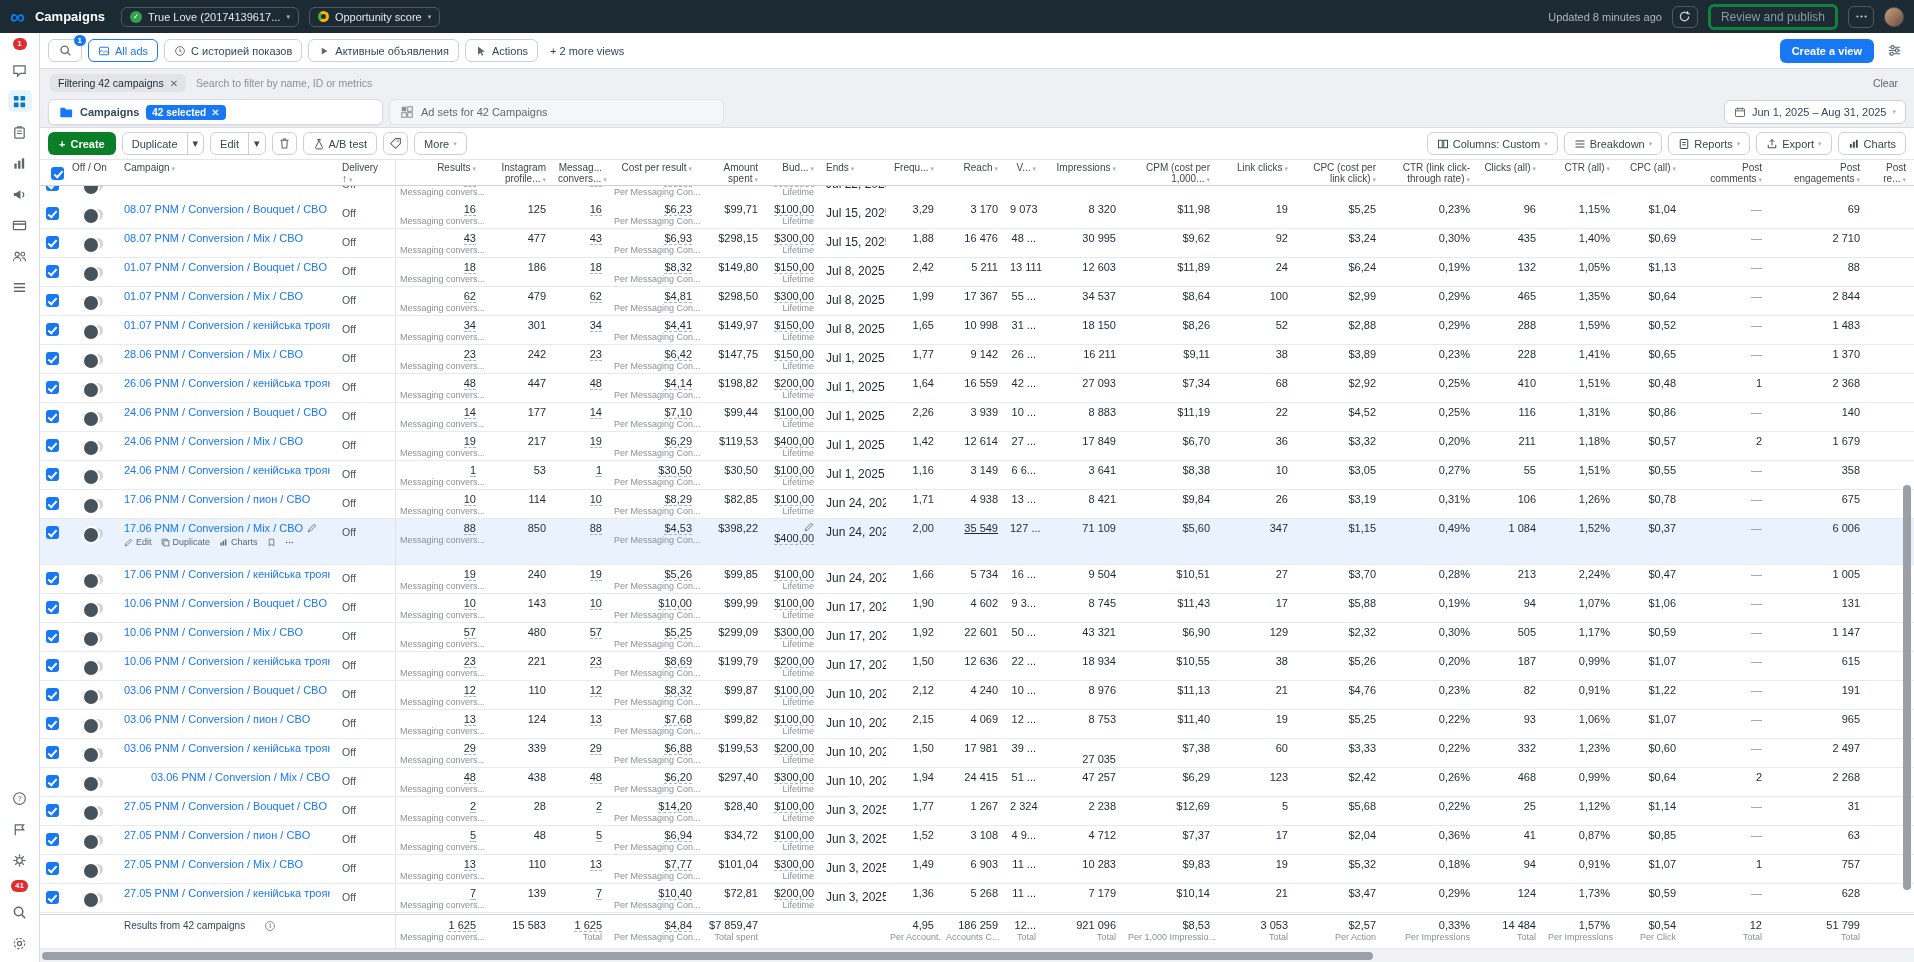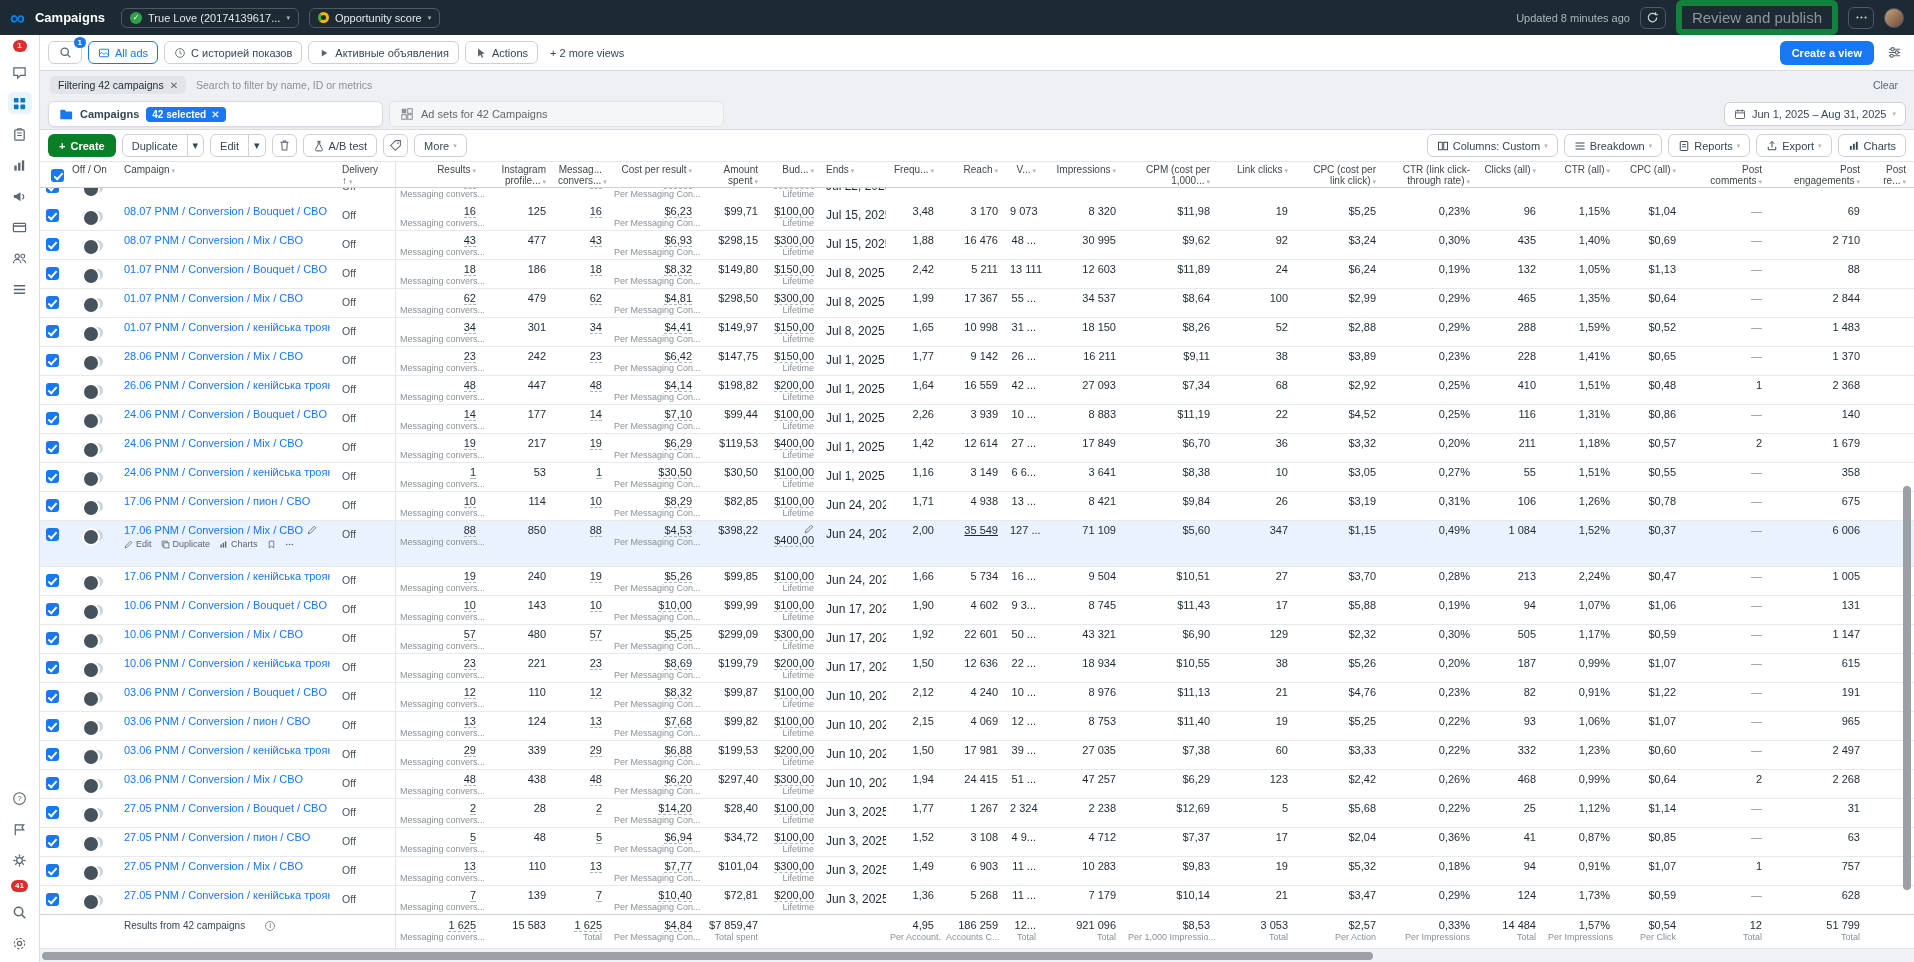--- a/index.html
+++ b/index.html
@@ -10,21 +10,21 @@
 .topbar{flex:0 0 33px;background:#1c2b33;display:flex;align-items:center;justify-content:space-between;padding:0 10px;color:#e4e6eb}
 .tb-left,.tb-right{display:flex;align-items:center;gap:10px}
 .meta-logo{color:#0082fb;font-size:21px;font-weight:bold;line-height:20px}
 .tb-title{font-size:13px;font-weight:bold;color:#fff;margin-right:6px}
 .tb-pill{display:flex;align-items:center;gap:6px;border:1px solid #4e5a63;border-radius:6px;padding:3px 8px;font-size:11px;color:#e4e6eb;cursor:pointer}
 .acct-dot{width:12px;height:12px;border-radius:50%;background:#31a24c;display:inline-flex;align-items:center;justify-content:center;color:#fff;font-size:8px}
 .opp-icon{width:11px;height:11px;border-radius:50%;border:3px solid #f5b800;border-left-color:#42b72a;display:inline-block}
 .caret{font-size:7px;color:#aeb6bc}
 .tb-updated{font-size:11px;color:#aeb6bc}
 .tb-iconbtn{background:none;border:1px solid #4e5a63;border-radius:6px;color:#cfd4d8;width:26px;height:22px;display:flex;align-items:center;justify-content:center;cursor:pointer;font-size:12px}
-.tb-btn{background:none;border:6px solid #15803d;border-radius:6px;color:#8d979e;font-size:15px;padding:3px 10px;cursor:pointer}
+.tb-btn{background:none;border:3px solid #15803d;border-radius:6px;color:#8d979e;font-size:12px;padding:3px 10px;cursor:pointer}
 .avatar{width:20px;height:20px;border-radius:50%;background:linear-gradient(135deg,#c9a27a,#6b4a3a);border:1px solid #4e5a63}
 
 
 .shell{flex:1;display:flex;min-height:0}
 .rail{flex:0 0 40px;background:#fff;border-right:1px solid #dadde1;display:flex;flex-direction:column;align-items:center;padding:5px 0 8px;gap:9px}
 .rail-btn{width:24px;height:22px;display:flex;align-items:center;justify-content:center;color:#5b6770;cursor:pointer;position:relative;border-radius:5px}
 .rail-btn svg{width:15px;height:15px}
 .rail-btn.active{color:#0a78be;background:#e7f3fd}
 .rail-badge,.badge-only{background:#e02c2c;color:#fff;border-radius:8px;font-size:8px;line-height:8px;padding:2px 4px;font-weight:bold}
 .badge-only{width:auto;height:auto;min-width:14px;text-align:center}
@@ -591,21 +591,21 @@
               </div>
               <div class="td num" style="flex: 0 0 66px; width: 66px;">
                 <div class="v1"><span>$99,71</span></div>
               </div>
               <div class="td num" style="flex: 0 0 56px; width: 56px;">
                 <div class="v1"><span class="dash">$100,00</span></div>
                 <div class="v2">Lifetime</div>
               </div>
               <div class="td" style="flex: 0 0 64px; width: 64px;"><span class="date-txt">Jul 15, 2025</span></div>
               <div class="td num" style="flex: 0 0 56px; width: 56px;">
-                <div class="v1"><span>3,48</span></div>
+                <div class="v1"><span>3,29</span></div>
               </div>
               <div class="td num" style="flex: 0 0 64px; width: 64px;">
                 <div class="v1"><span>3 170</span></div>
               </div>
               <div class="td num" style="flex: 0 0 38px; width: 38px;">
                 <div class="v1"><span>9 073</span></div>
               </div>
               <div class="td num" style="flex: 0 0 80px; width: 80px;">
                 <div class="v1"><span>8 320</span></div>
               </div>
@@ -2014,21 +2014,21 @@
               <div class="td" style="flex: 0 0 64px; width: 64px;"><span class="date-txt">Jun 10, 2025</span></div>
               <div class="td num" style="flex: 0 0 56px; width: 56px;">
                 <div class="v1"><span>1,50</span></div>
               </div>
               <div class="td num" style="flex: 0 0 64px; width: 64px;">
                 <div class="v1"><span>17 981</span></div>
               </div>
               <div class="td num" style="flex: 0 0 38px; width: 38px;">
                 <div class="v1"><span>39 ...</span></div>
               </div>
-              <div class="td num" style="flex: 0 0 80px; width: 80px;">
+              <div class="td num" style="flex: 0 0 80px; width: 80px; margin-top: 11px;">
                 <div class="v1"><span>27 035</span></div>
               </div>
               <div class="td num" style="flex: 0 0 94px; width: 94px;">
                 <div class="v1"><span>$7,38</span></div>
               </div>
               <div class="td num" style="flex: 0 0 78px; width: 78px;">
                 <div class="v1"><span>60</span></div>
               </div>
               <div class="td num" style="flex: 0 0 88px; width: 88px;">
                 <div class="v1"><span>$3,33</span></div>
@@ -2055,21 +2055,21 @@
                 <div class="v1"><span></span></div>
               </div>
             </div>
             <div class="row">
               <div class="td cellcenter" style="flex: 0 0 28px; width: 28px;">
                 <div class="cb"></div>
               </div>
               <div class="td cellcenter" style="flex: 0 0 52px; width: 52px;">
                 <div class="tgl"></div>
               </div>
-              <div class="td" style="flex: 0 0 218px; width: 218px;">
+              <div class="td" style="flex: 0 0 218px; width: 218px; text-align: right;">
                 <span class="link">03.06 PNM / Conversion / Mix / CBO</span>
               </div>
               <div class="td col-div" style="flex: 0 0 58px; width: 58px;"><span class="off-txt">Off</span></div>
               <div class="td num" style="flex: 0 0 88px; width: 88px;">
                 <div class="v1"><span class="dash">48</span></div>
                 <div class="v2">Messaging convers...</div>
               </div>
               <div class="td num" style="flex: 0 0 70px; width: 70px;">
                 <div class="v1"><span>438</span></div>
               </div>

